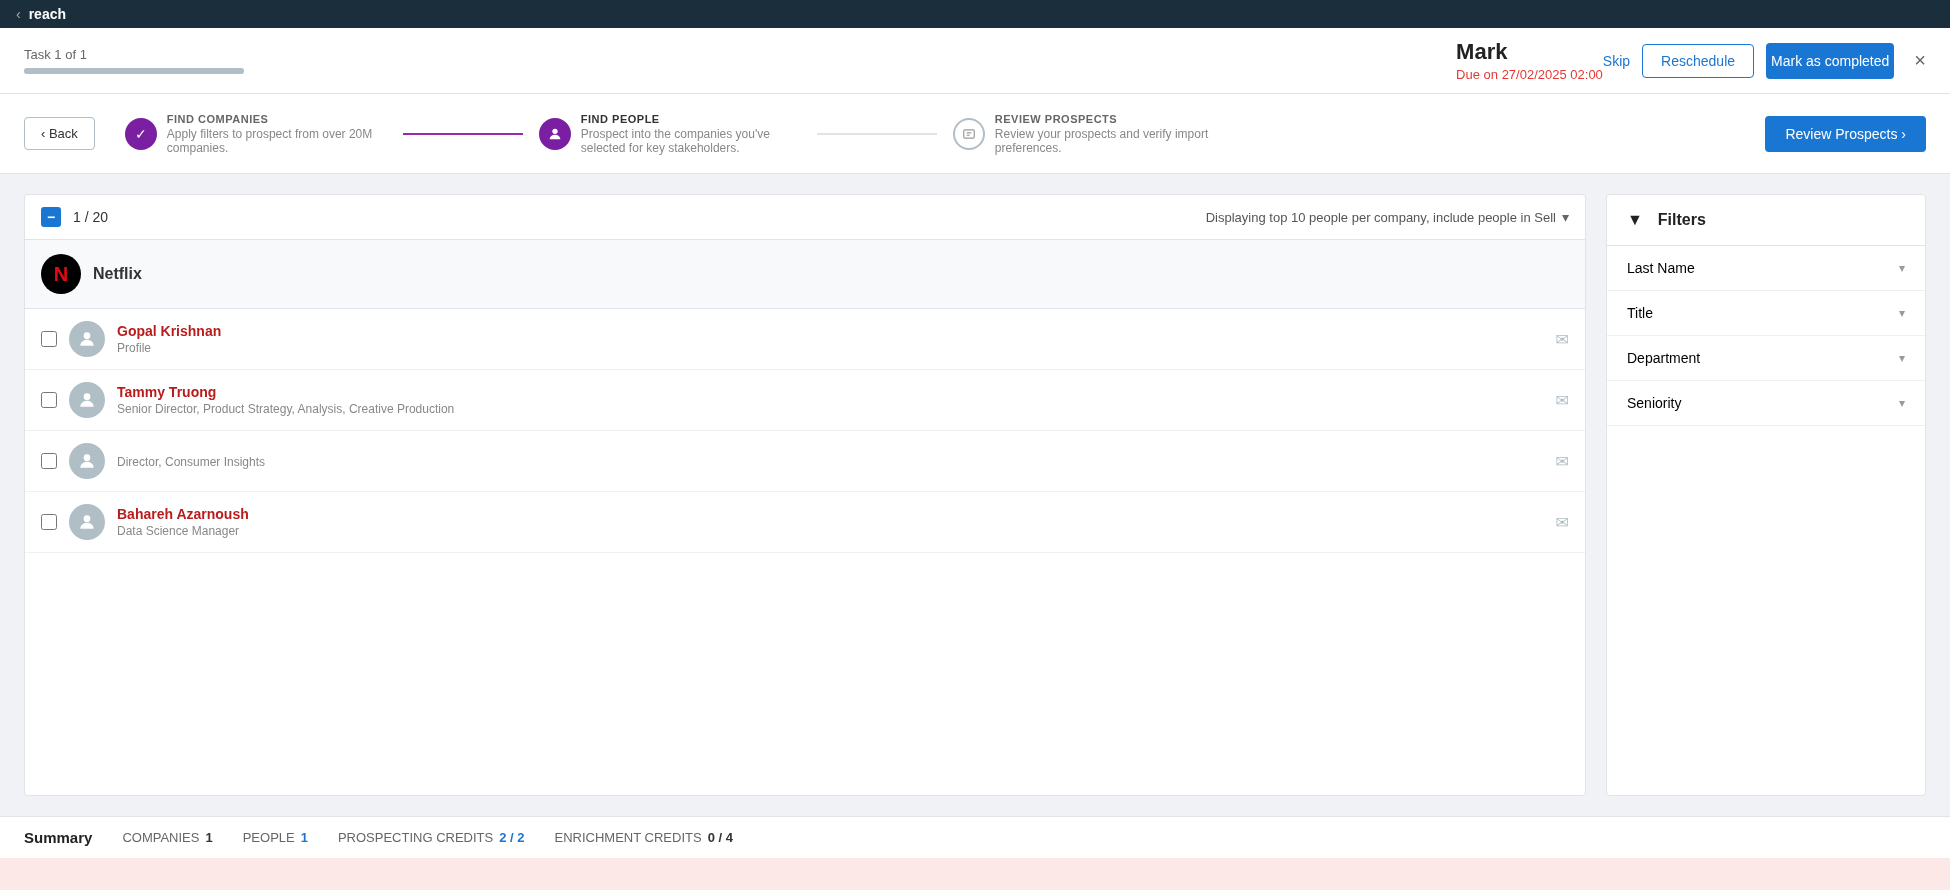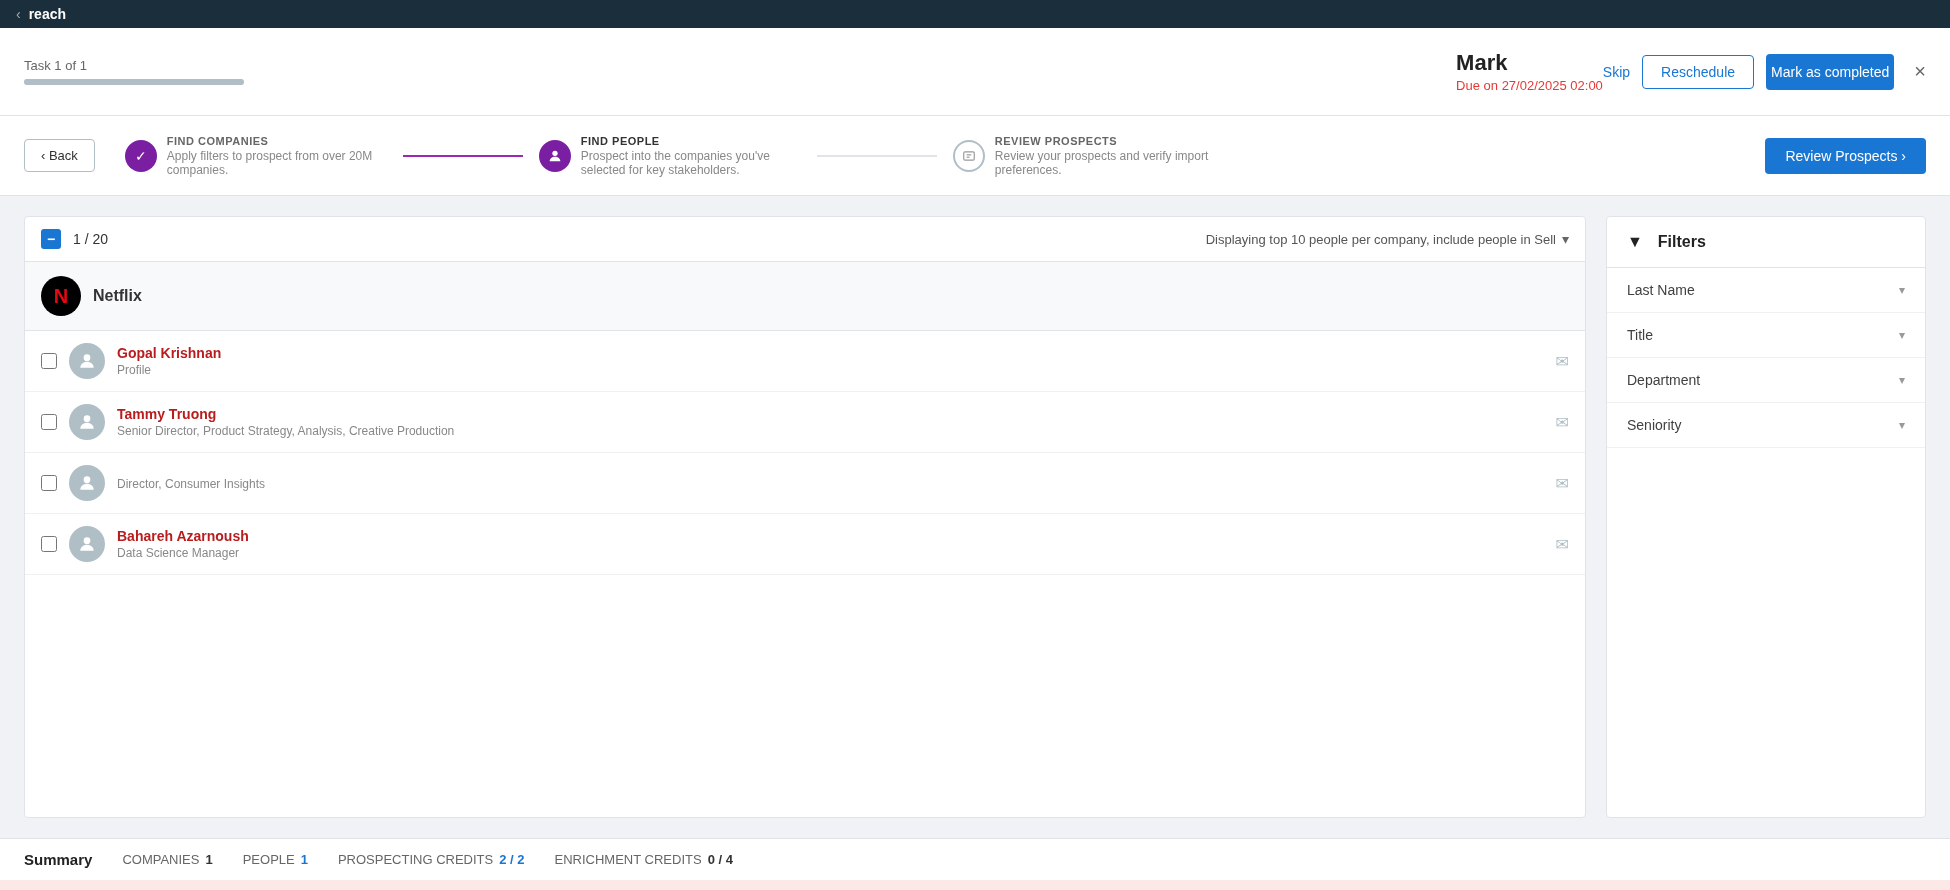--- a/index.html
+++ b/index.html
@@ -17,21 +17,21 @@
     .top-nav-back-icon { color: #aab; font-size: 14px; cursor: pointer; }
     .top-nav-logo { color: white; font-size: 14px; font-weight: 600; }
 
     
     .task-header {
       background: white;
       border-bottom: 1px solid #e0e4e8;
       padding: 10px 24px;
       display: flex;
       align-items: center;
-      height: 88px;
+      height: 66px;
     }
     .task-info { flex: 1; }
     .task-number { font-size: 13px; color: #666; margin-bottom: 4px; }
     .task-progress-bar-container { width: 220px; height: 6px; background: #e0e4e8; border-radius: 3px; margin-top: 6px; }
     .task-progress-fill { width: 100%; height: 100%; background: #b0bec5; border-radius: 3px; }
     .task-title-area { flex: 0 0 auto; margin-left: 20px; }
     .task-name { font-size: 22px; font-weight: 600; color: #222; }
     .task-due { font-size: 13px; color: #e53935; margin-top: 2px; }
     .task-actions { margin-left: auto; display: flex; align-items: center; gap: 12px; }
     .btn-skip { background: none; border: none; font-size: 14px; color: #1976d2; cursor: pointer; }
@@ -143,21 +143,21 @@
       border-bottom: 1px solid #e0e4e8;
     }
     .filters-title { font-size: 16px; font-weight: 600; color: #222; padding-left: 7px; }
     .filter-icon { color: #222; font-size: 16px; }
     .filter-item {
       padding: 14px 20px;
       border-bottom: 1px solid #f0f0f0;
       display: flex; align-items: center; justify-content: space-between;
       cursor: pointer;
     }
-    .filter-label { font-size: 14px; color: #404040; }
+    .filter-label { font-size: 14px; color: #000000; }
     .chevron-icon { color: #999; font-size: 12px; }
 
     
     .summary-bar {
       background: white;
       border-top: 1px solid #e0e4e8;
       padding: 12px 24px;
       display: flex; align-items: center; gap: 30px;
     }
     .summary-label { font-size: 15px; font-weight: 700; color: #222; }

